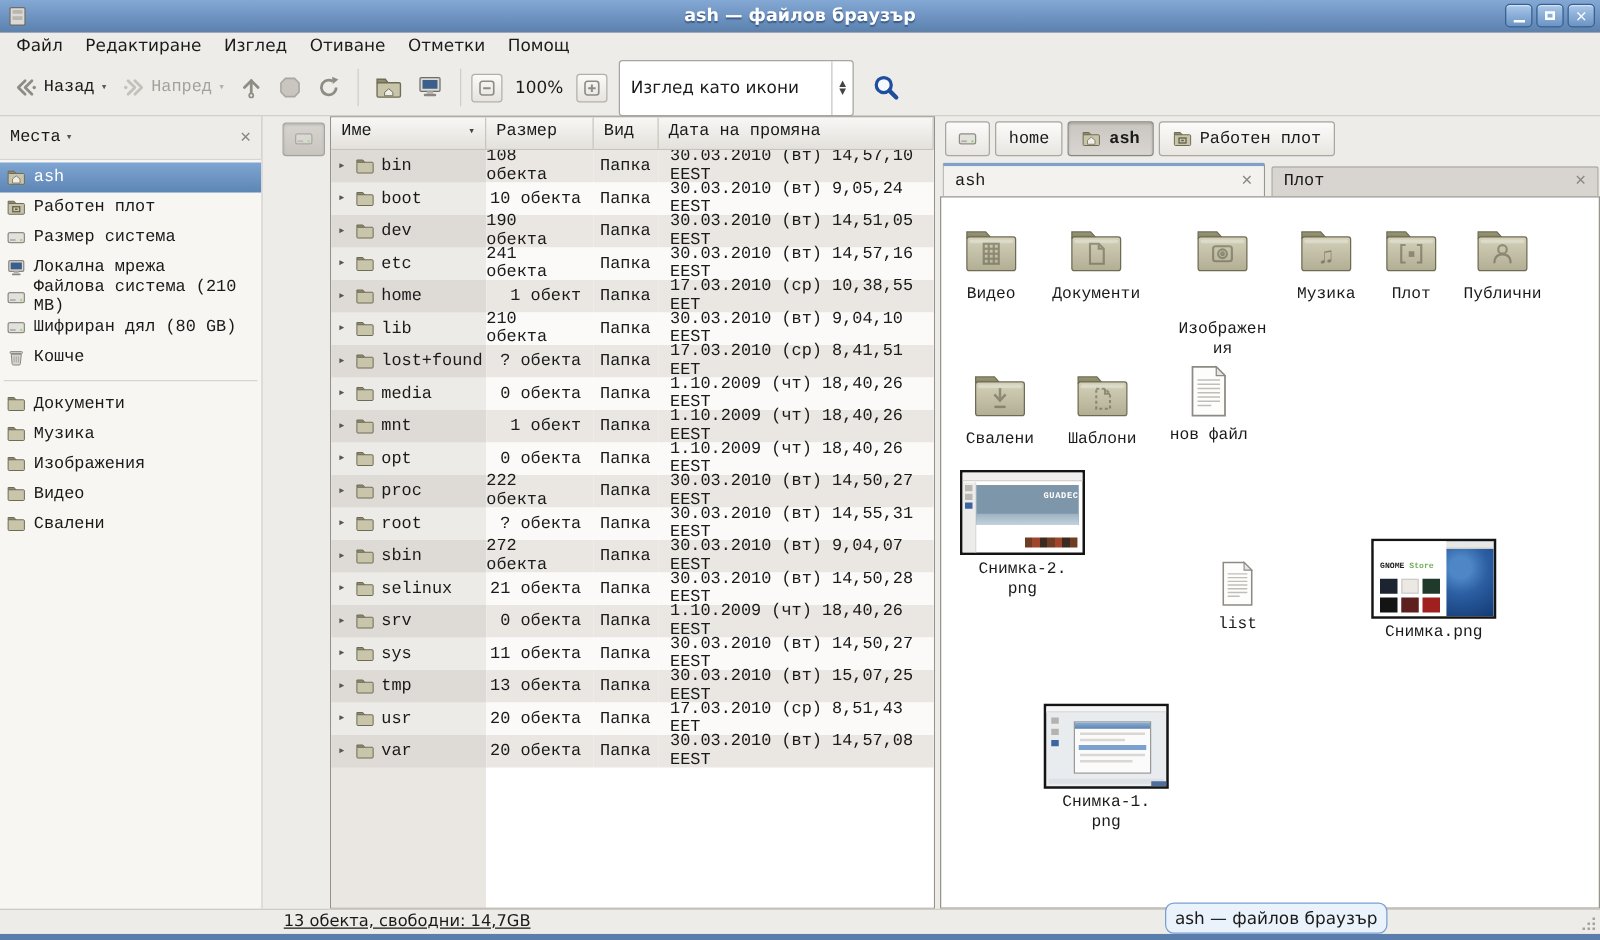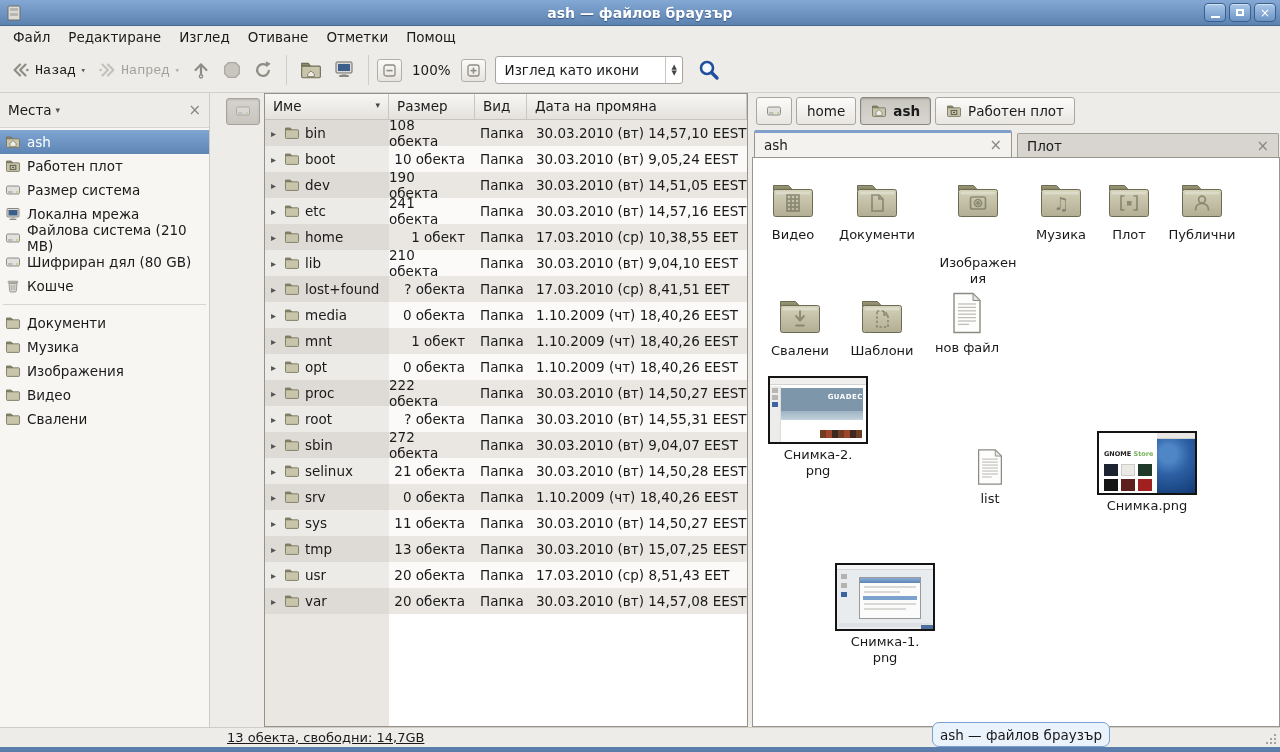--- a/index.html
+++ b/index.html
@@ -28,29 +28,29 @@
   .toolbar { height:45px; flex:0 0 45px; display:flex; align-items:center; padding:0 6px; gap:1px;
     background:#eeece8; border-bottom:1px solid #d2cfc9; }
   .tbtn { display:flex; align-items:center; gap:4px; padding:5px 5px; border-radius:3px; font-size:13.5px;font-family:Liberation Mono, monospace; }
   .tbtn.dis { color:#a5a29b; }
   .caret { font-size:9px; color:#5c5a55; margin-left:1px; }
   .caret.dis { color:#b5b2ab; }
   .tsep { width:1px; height:30px; background:#d0cdc7; margin:0 7px; flex:0 0 1px; }
   .sqbtn { width:25px; height:23px; border:1px solid #b2afa8; border-radius:3px;
     background:linear-gradient(#fbfaf8,#e7e4df); display:flex; align-items:center; justify-content:center; }
   .zoomlbl { font-size:13.5px; padding:0 9px; }
-  .combo { height:28px; border:1px solid #a8a5a0; border-radius:3px; background:#fff; display:flex;
+  .combo { height:45px; border:1px solid #a8a5a0; border-radius:3px; background:#fff; display:flex;
     align-items:center; margin-left:8px; }
   .combo-label { font-size:13.5px; padding:0 26px 0 9px; }
   .combo-spin { width:17px; align-self:stretch; border-left:1px solid #c9c6c1; display:flex; flex-direction:column;
     align-items:center; justify-content:center; font-size:7px; color:#444; line-height:6px; }
   .searchbtn { margin-left:10px; padding:3px; }
 
   
-  .main { flex:1 1 auto; display:flex; min-height:0; }
+  .main { flex:1 1 auto; display:flex; min-height:0;font-family:Liberation Mono, monospace; }
 
   
   .sidebar { width:210px; flex:0 0 210px; display:flex; flex-direction:column; border-right:1px solid #cfccc6; }
   .sb-header { height:34px; flex:0 0 34px; display:flex; align-items:center; padding:0 8px; font-size:13.5px; }
   .sb-close { margin-left:auto; color:#8a8780; font-size:15px; }
   .sb-caret { font-size:9px; color:#555; margin-left:4px; }
   .sb-list { flex:1; background:#f7f6f3; border-top:1px solid #d8d5d0; padding-top:2px; overflow:hidden; }
   .sb-item { height:24px; display:flex; align-items:center; gap:6px; padding:0 6px 0 5px; font-size:13.5px; }
   .sb-item.sel { background:linear-gradient(#7fa5d2,#5d85b5); color:#fff; }
   .sb-sep { height:1px; background:#d8d5d0; margin:6px 3px; }

